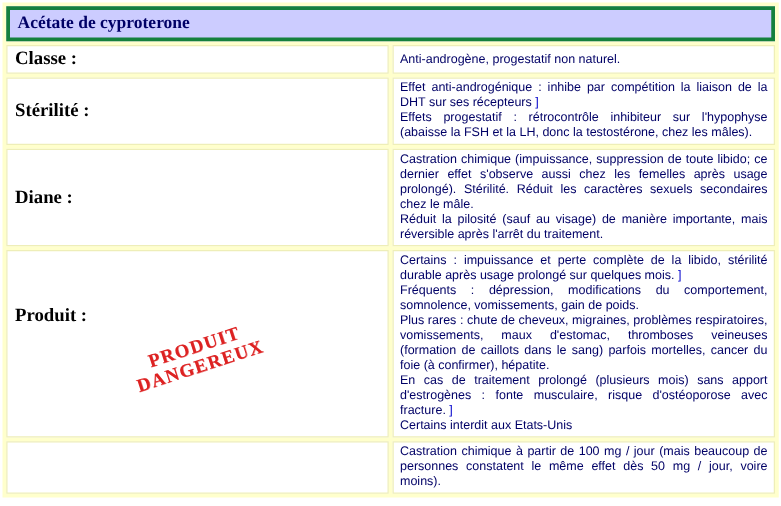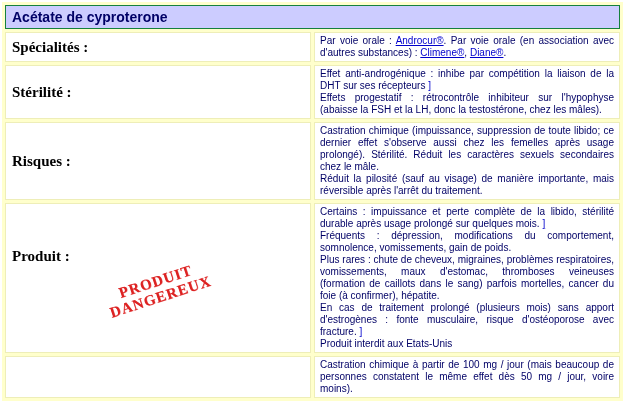--- a/index.html
+++ b/index.html
@@ -15,26 +15,26 @@
     border-collapse: separate;
     border-spacing: 3px;
     background: var(--border-bg, #ffffcc);
     width: 621px;
     margin: 2px;
     table-layout: fixed;
   }
   th.header-cell {
     background: var(--header-bg, #ccccff);
     color: var(--head-text, #000066);
-    font-family: Liberation Sans, sans-serif;
+    font-family: Liberation Serif, serif;
     font-weight: bold;
     font-size: 14px;
     text-align: left;
     padding: 3px 6px;
-    border: 1px solid #15803d;
+    border: 3px solid #15803d;
   }
   td {
     background: #ffffff;
     border: 1px solid #eeeeb8;
   }
   td.label {
     width: 134px;
     font-family: "Liberation Serif", serif;
     font-size: 15px;
     font-weight: bold;
@@ -74,58 +74,58 @@
 
 <table class="drug-table">
   <thead>
     <tr>
       <th class="header-cell" colspan="2">Acétate de cyproterone</th>
     </tr>
   </thead>
   <tbody>
       <tr>
         <td class="label">
-          <div>Spécialités :</div>
+          <div>Classe :</div>
         </td>
         <td class="content">
-          <div class="line">Par voie orale : <a href="#">Androcur®</a>. Par voie orale (en association avec d'autres substances) : <a href="#">Climene®</a>, <a href="#">Diane®</a>.</div>
+          <div class="line">Anti-androgène, progestatif non naturel.</div>
         </td>
       </tr>
       <tr>
         <td class="label">
           <div>Stérilité :</div>
         </td>
         <td class="content">
           <div class="line">Effet anti-androgénique : inhibe par compétition la liaison de la DHT sur ses récepteurs <a href="#">]</a></div>
           <div class="line">Effets progestatif : rétrocontrôle inhibiteur sur l'hypophyse (abaisse la FSH et la LH, donc la testostérone, chez les mâles).</div>
         </td>
       </tr>
       <tr>
         <td class="label">
-          <div>Risques :</div>
+          <div>Diane :</div>
         </td>
         <td class="content">
           <div class="line">Castration chimique (impuissance, suppression de toute libido; ce dernier effet s'observe aussi chez les femelles après usage prolongé). Stérilité. Réduit les caractères sexuels secondaires chez le mâle.</div>
           <div class="line">Réduit la pilosité (sauf au visage) de manière importante, mais réversible après l'arrêt du traitement.</div>
         </td>
       </tr>
       <tr>
         <td class="label">
           <div>Produit :</div>
           <div class="stamp">
             <div>PRODUIT</div>
             <div>DANGEREUX</div>
           </div>
         </td>
         <td class="content">
           <div class="line">Certains : impuissance et perte complète de la libido, stérilité durable après usage prolongé sur quelques mois. <a href="#">]</a></div>
           <div class="line">Fréquents : dépression, modifications du comportement, somnolence, vomissements, gain de poids.</div>
           <div class="line">Plus rares : chute de cheveux, migraines, problèmes respiratoires, vomissements, maux d'estomac, thromboses veineuses (formation de caillots dans le sang) parfois mortelles, cancer du foie (à confirmer), hépatite.</div>
           <div class="line">En cas de traitement prolongé (plusieurs mois) sans apport d'estrogènes : fonte musculaire, risque d'ostéoporose avec fracture. <a href="#">]</a></div>
-          <div class="line">Produit interdit aux Etats-Unis</div>
+          <div class="line">Certains interdit aux Etats-Unis</div>
         </td>
       </tr>
       <tr>
         <td class="label"></td>
         <td class="content">
           <div class="line">Castration chimique à partir de 100 mg / jour (mais beaucoup de personnes constatent le même effet dès 50 mg / jour, voire moins).</div>
         </td>
       </tr>
     </tbody>
 </table>

